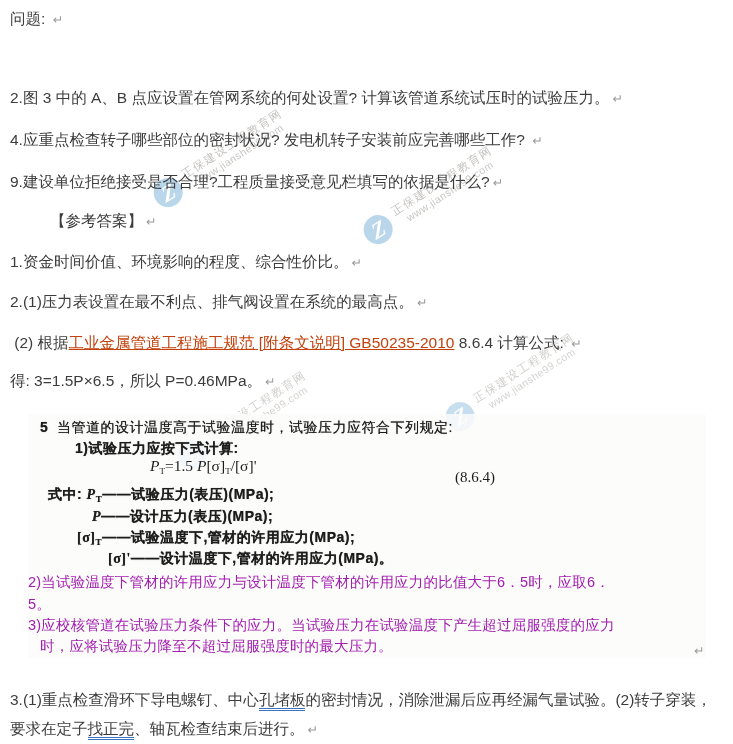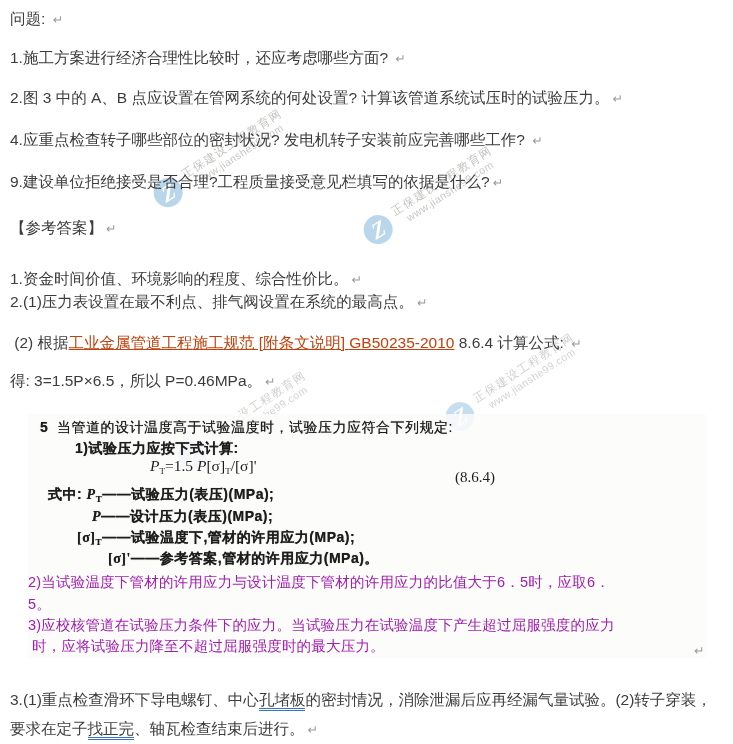--- a/index.html
+++ b/index.html
@@ -88,31 +88,30 @@
         <span class="wm-z">Z</span>
       </span>
     <span class="wm-text">
       <span class="wm-t1">正保建设工程教育网</span>
       <span class="wm-t2">www.jianshe99.com</span>
     </span>
   </div>
 
   <div class="para" style="top:9px;"><span>问题: </span><span class="pilcrow">↵</span></div>
 
-  <div class="para" style="top:48px;"><span>1.施工方案进行经济合理性比较时，还应考虑哪些方面? </span><span class="pilcrow">↵</span></div>
 
   <div class="para" style="top:88px;"><span>2.图 3 中的 A、B 点应设置在管网系统的何处设置? 计算该管道系统试压时的试验压力。</span><span class="pilcrow">↵</span></div>
 
   <div class="para" style="top:130px;"><span>4.应重点检查转子哪些部位的密封状况? 发电机转子安装前应完善哪些工作? </span><span class="pilcrow">↵</span></div>
 
   <div class="para" style="top:172px;"><span>9.建设单位拒绝接受是否合理?工程质量接受意见栏填写的依据是什么?</span><span class="pilcrow">↵</span></div>
 
-  <div class="para" style="top:218px;"><span>【参考答案】</span><span class="pilcrow">↵</span></div>
+  <div class="para" style="top:211px;margin-left:40px;"><span>【参考答案】</span><span class="pilcrow">↵</span></div>
 
-  <div class="para" style="top:269px;text-align:right;"><span>1.资金时间价值、环境影响的程度、综合性价比。</span><span class="pilcrow">↵</span></div>
+  <div class="para" style="top:252px;text-align:right;"><span>1.资金时间价值、环境影响的程度、综合性价比。</span><span class="pilcrow">↵</span></div>
 
   <div class="para" style="top:292px;"><span>2.(1)压力表设置在最不利点、排气阀设置在系统的最高点。</span><span class="pilcrow">↵</span></div>
 
   <div class="para" style="top:333px;"><span> (2) 根据</span><a class="doclink">工业金属管道工程施工规范 [附条文说明] GB50235-2010</a><span> 8.6.4 计算公式: </span><span class="pilcrow">↵</span></div>
 
   <div class="para" style="top:371px;"><span>得: 3=1.5P×6.5，所以 P=0.46MPa。</span><span class="pilcrow">↵</span></div>
 
   <div class="excerpt">
 
     <div class="ex-line ex-scan" style="left:12px;top:5px;"><span class="ex-bold">5</span><span>  </span><span>当管道的设计温度高于试验温度时，试验压力应符合下列规定:</span></div>
@@ -123,26 +122,26 @@
       <span class="ex-formula" style="position:absolute;left:122px;top:0;"><span class="ex-it">P</span><sub class="ex-sub">T</sub><span class="ex-serif">=1.5 </span><span class="ex-it">P</span><span class="ex-serif">[σ]</span><sub class="ex-sub">T</sub><span class="ex-serif">/</span><span class="ex-serif">[σ]</span><span class="ex-serif">'</span></span>
       <span class="ex-eqno">(8.6.4)</span>
     </div>
 
     <div class="ex-line ex-scan ex-bold" style="left:20px;top:72px;"><span>式中: </span><span class="ex-it">P</span><sub class="ex-sub">T</sub><span>——试验压力(表压)(MPa);</span></div>
 
     <div class="ex-line ex-scan ex-bold" style="left:64px;top:94px;"><span class="ex-it">P</span><span>——设计压力(表压)(MPa);</span></div>
 
     <div class="ex-line ex-scan ex-bold" style="left:49px;top:115px;"><span class="ex-serif">[σ]</span><sub class="ex-sub">T</sub><span>——试验温度下,管材的许用应力(MPa);</span></div>
 
-    <div class="ex-line ex-scan ex-bold" style="left:80px;top:136px;"><span class="ex-serif">[σ]'</span><span>——参考答案,管材的许用应力(MPa)。</span></div>
+    <div class="ex-line ex-scan ex-bold" style="left:80px;top:136px;"><span class="ex-serif">[σ]'</span><span>——设计温度下,管材的许用应力(MPa)。</span></div>
 
     <div class="ex-line ex-plain" style="left:0;top:159px;">2)当试验温度下管材的许用应力与设计温度下管材的许用应力的比值大于6．5时，应取6．</div>
     <div class="ex-line ex-plain" style="left:0;top:181px;">5。</div>
     <div class="ex-line ex-plain" style="left:0;top:202px;">3)应校核管道在试验压力条件下的应力。当试验压力在试验温度下产生超过屈服强度的应力</div>
-    <div class="ex-line ex-plain" style="left:4px;top:223px;">时，应将试验压力降至不超过屈服强度时的最大压力。</div>
+    <div class="ex-line ex-plain" style="left:12px;top:223px;">时，应将试验压力降至不超过屈服强度时的最大压力。</div>
 
     <span class="ex-pilcrow">↵</span>
   </div>
 
   <div class="para" style="top:678px;margin-top:12px;"><span>3.(1)重点检查滑环下导电螺钉、中心</span><span class="gramline">孔堵板</span><span>的密封情况，消除泄漏后应再经漏气量试验。(2)转子穿装，</span></div>
 
   <div class="para" style="top:719px;"><span>要求在定子</span><span class="gramline">找正完</span><span>、轴瓦检查结束后进行。</span><span class="pilcrow">↵</span></div>
 
 </div>
 

